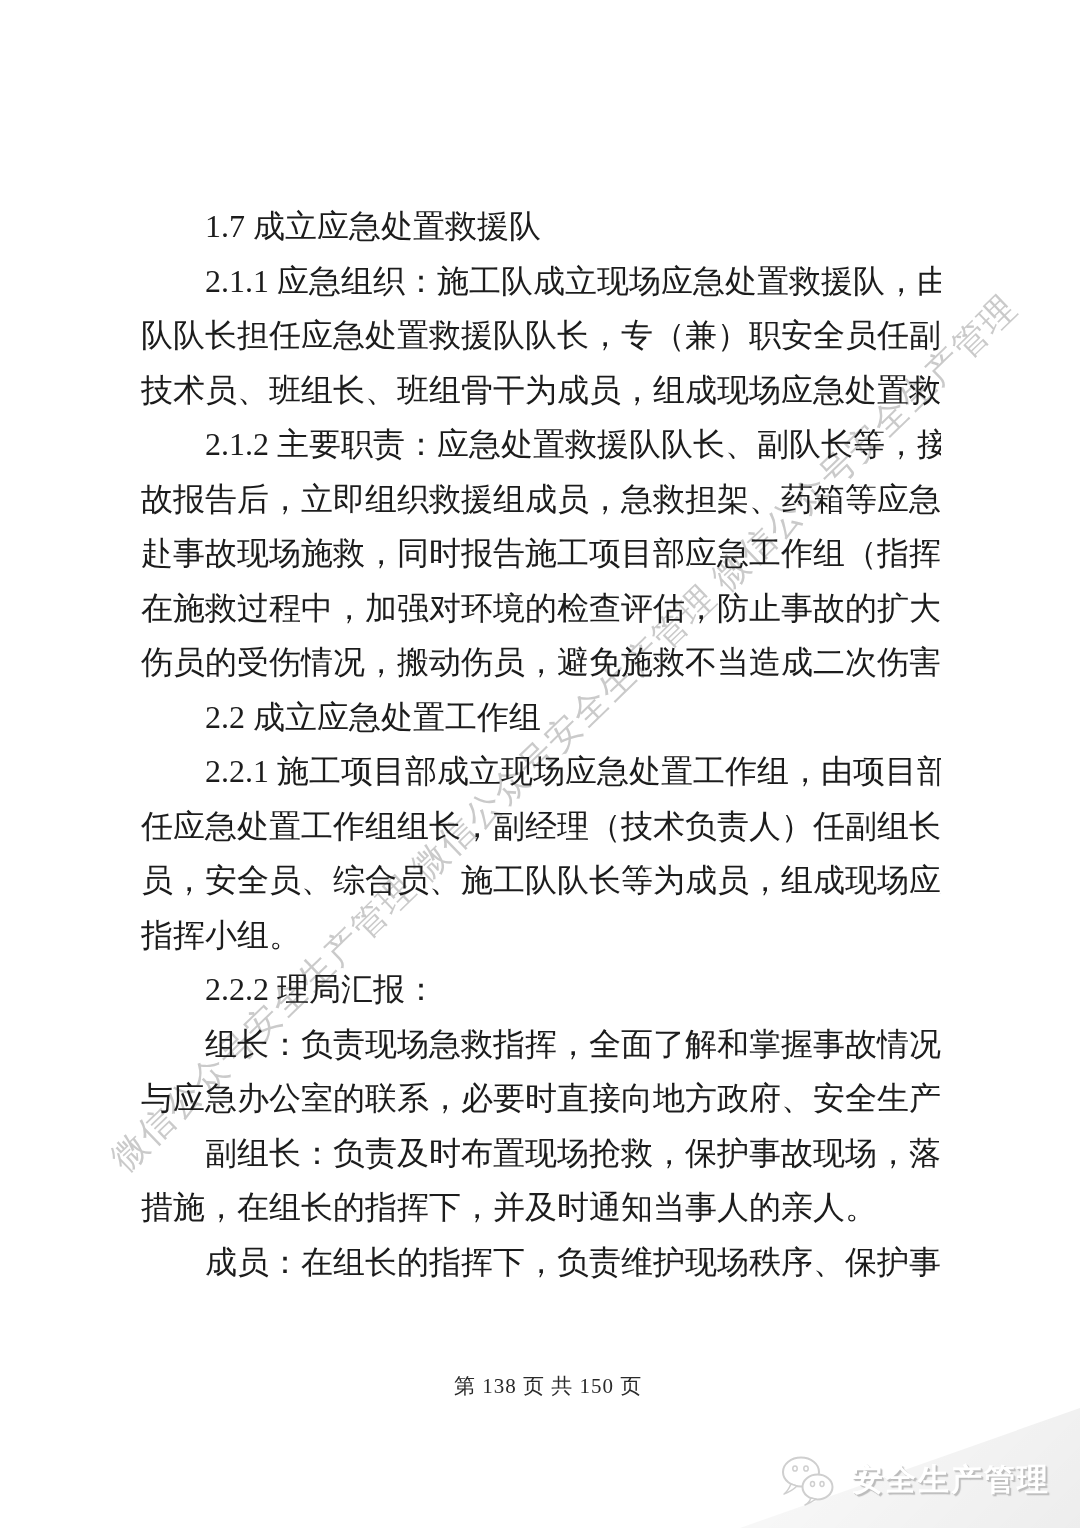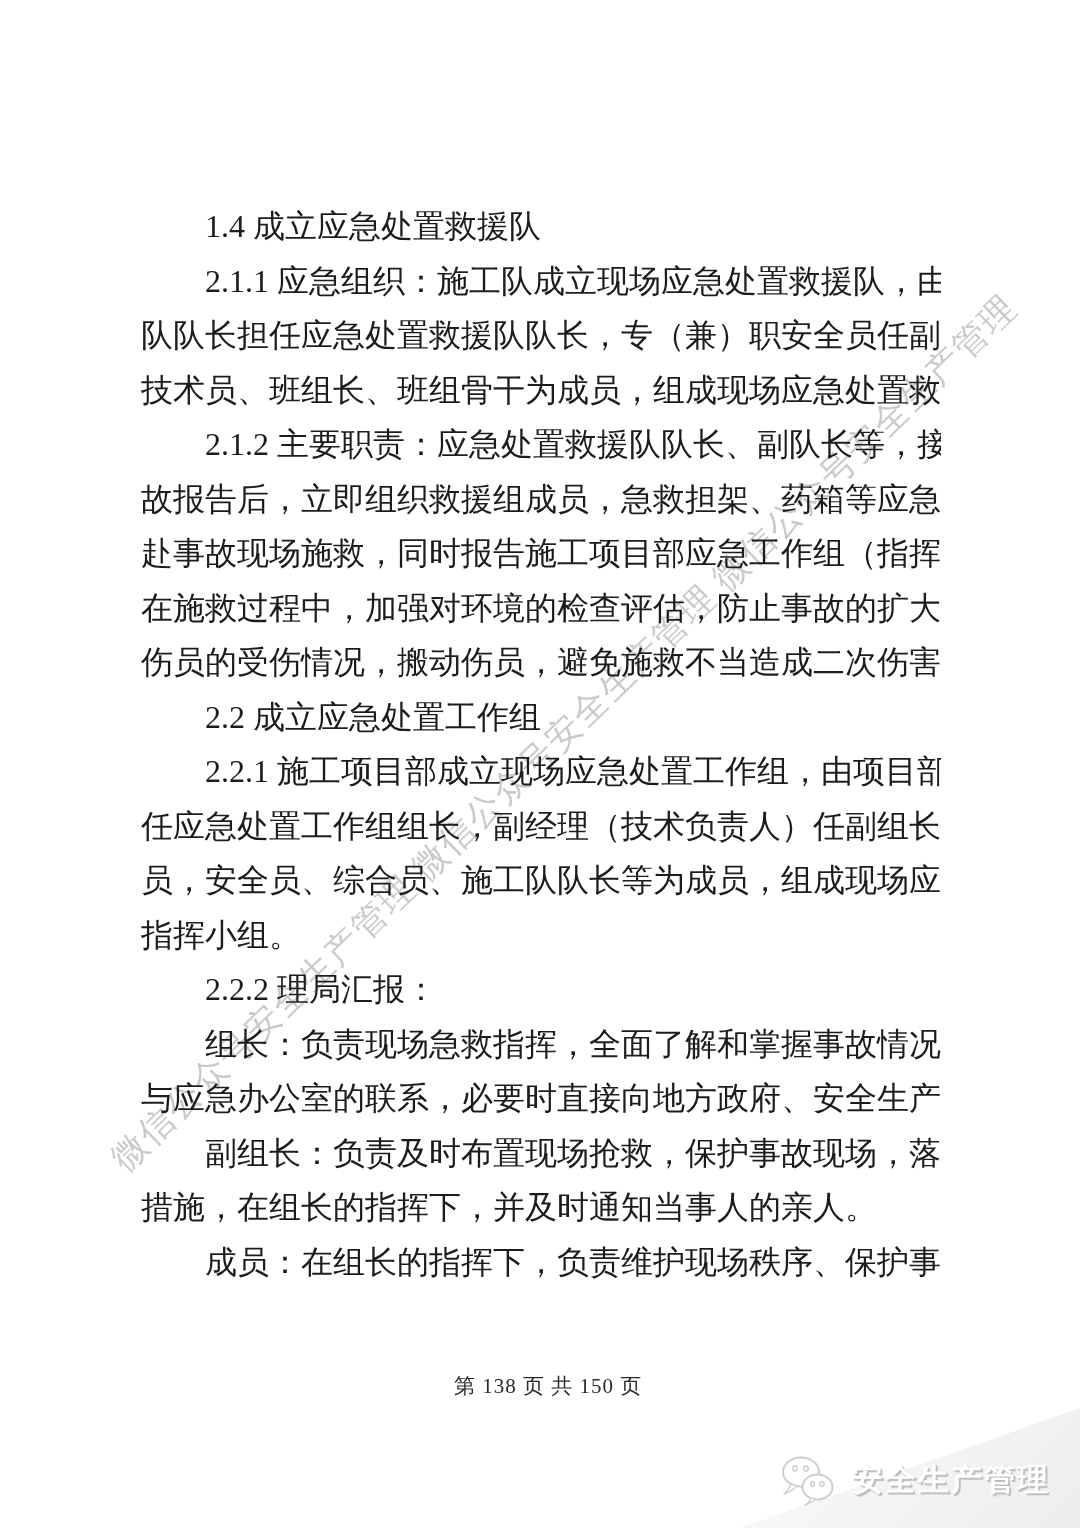--- a/index.html
+++ b/index.html
@@ -89,21 +89,21 @@
   .wechat-icon { display: block; }
 </style>
 </head>
 <body>
 
 <div class="page">
 
   <div class="watermark">微信公众号安全生产管理 微信公众号安全生产管理 微信公众号安全生产管理</div>
 
   <div class="content">
-      <div class="line first endleft">1.4 成立应急处置救援队</div>
+      <div class="line first endleft">1.7 成立应急处置救援队</div>
       <div class="line first">2.1.1 应急组织：施工队成立现场应急处置救援队，由施工</div>
       <div class="line">队队长担任应急处置救援队队长，专（兼）职安全员任副队长，</div>
       <div class="line">技术员、班组长、班组骨干为成员，组成现场应急处置救援队。</div>
       <div class="line first">2.1.2 主要职责：应急处置救援队队长、副队长等，接到事</div>
       <div class="line">故报告后，立即组织救援组成员，急救担架、药箱等应急器材赶</div>
       <div class="line">赴事故现场施救，同时报告施工项目部应急工作组（指挥小组）。</div>
       <div class="line">在施救过程中，加强对环境的检查评估，防止事故的扩大。结合</div>
       <div class="line endleft">伤员的受伤情况，搬动伤员，避免施救不当造成二次伤害。</div>
       <div class="line first endleft">2.2 成立应急处置工作组</div>
       <div class="line first">2.2.1 施工项目部成立现场应急处置工作组，由项目部经理</div>

